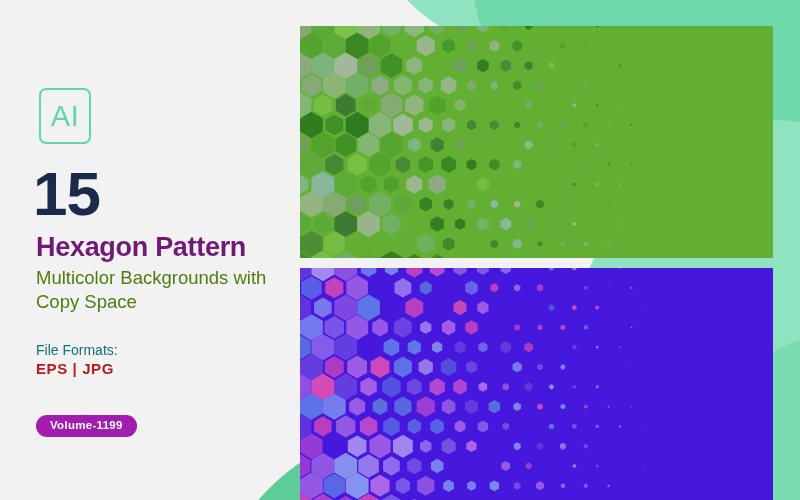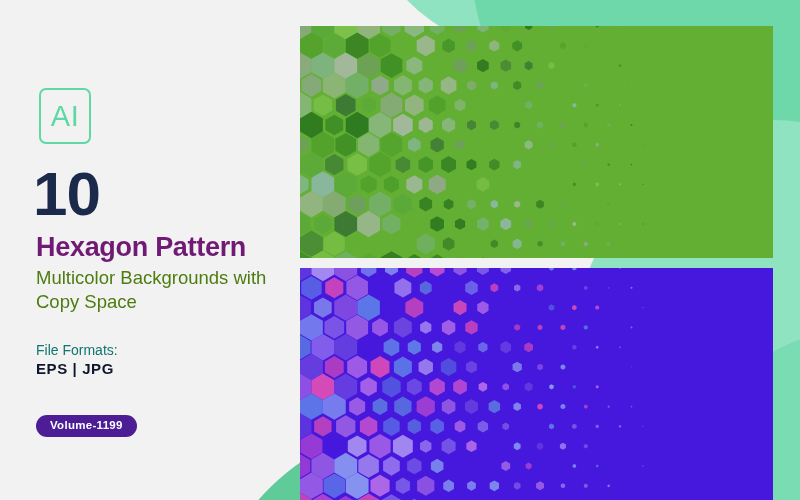--- a/index.html
+++ b/index.html
@@ -136,33 +136,33 @@
     font-size: 14px;
     color: #0f766e;
     line-height: 1;
   }
   #formats-value {
     position: absolute;
     left: 36px;
     top: 361px;
     font-size: 15px;
     font-weight: bold;
-    color: #0f172a;
+    color: #b91c1c;
     line-height: 1;
     letter-spacing: 0.6px;
   }
 
   #volume-badge {
     position: absolute;
     left: 36px;
     top: 415px;
     height: 22px;
     padding: 0 14px;
     border-radius: 11px;
-    background: #4c1d95;
+    background: #a21caf;
     display: flex;
     align-items: center;
     justify-content: center;
   }
   #volume-badge-label {
     color: #ffffff;
     font-size: 11.5px;
     font-weight: bold;
     letter-spacing: 0.3px;
     line-height: 1;
@@ -202,21 +202,21 @@
   <div class="blob" id="blob-right"></div>
   <div class="blob" id="blob-right-lower"></div>
   <div class="blob" id="blob-bottom"></div>
 
   <div id="info-panel">
 
     <div id="ai-badge">
       <span id="ai-badge-label">AI</span>
     </div>
 
-    <div id="count-number">10</div>
+    <div id="count-number">15</div>
 
     <div id="headline">Hexagon Pattern</div>
 
     <div id="subheadline">Multicolor Backgrounds with Copy Space</div>
 
     <div id="formats-label">File Formats:</div>
     <div id="formats-value">EPS  |  JPG</div>
 
     <div id="volume-badge">
       <span id="volume-badge-label">Volume-1199</span>

